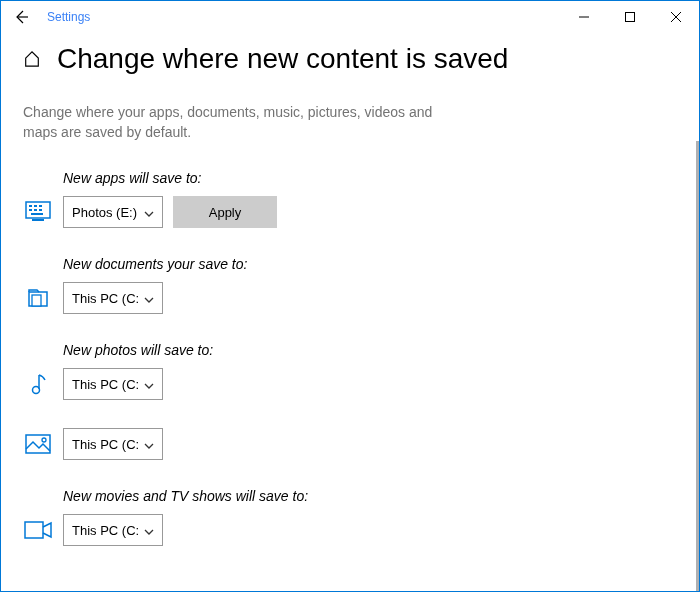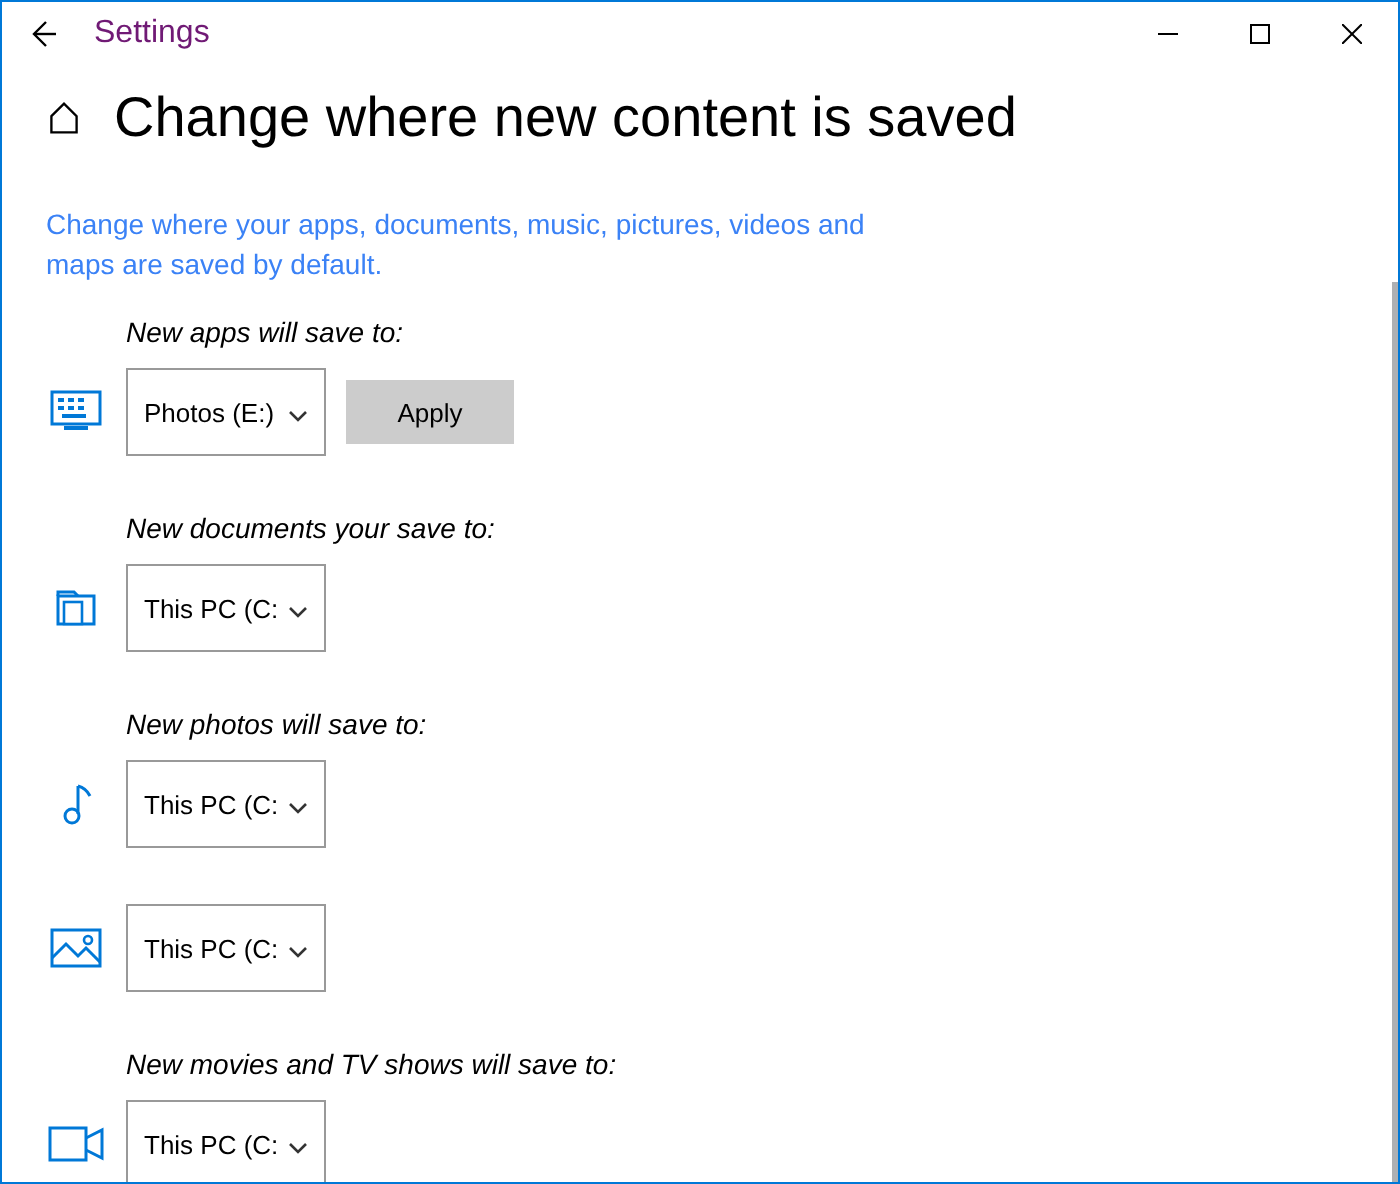--- a/index.html
+++ b/index.html
@@ -1,42 +1,42 @@
 <!DOCTYPE html>
 <html><head>
 <meta charset="utf-8">
 <style>
   * { box-sizing: border-box; margin: 0; padding: 0; font-family: "Segoe UI", -apple-system, sans-serif; }
   body { width: 700px; height: 592px; background: #fff; border: 1px solid #0078d7; overflow: hidden; position: relative; }
 
   .titlebar { height: 32px; display: flex; align-items: center; justify-content: space-between; padding-left: 6px; }
   .titlebar-left { display: flex; align-items: center; gap: 12px; }
   .back-btn { width: 28px; height: 28px; display: flex; align-items: center; justify-content: center; }
-  .app-name { font-size: 16px; color: #701a75; }
+  .app-name { font-size: 12px; color: #3b82f6; }
   .win-controls { display: flex; }
   .win-btn { width: 46px; height: 32px; display: flex; align-items: center; justify-content: center; }
   .win-btn svg { stroke: #000; }
 
   .content { padding: 10px 32px 0 22px; height: calc(100% - 32px); overflow: hidden; position: relative; }
 
   .header-row { display: flex; align-items: center; gap: 16px; margin-bottom: 28px; }
   .page-title { font-size: 28px; font-weight: 400; color: #000; }
 
-  .description { font-size: 14px; color: #3b82f6; line-height: 1.4; max-width: 430px; margin-bottom: 16px; }
+  .description { font-size: 14px; color: #737373; line-height: 1.4; max-width: 430px; margin-bottom: 28px; }
 
   .setting-block { margin-bottom: 28px; }
   .setting-label { font-size: 14px; color: #000; margin-bottom: 10px; padding-left: 40px; font-style: italic; }
   .setting-row { display: flex; align-items: center; gap: 10px; }
   .setting-icon { width: 30px; display: flex; align-items: center; justify-content: center; }
 
-  .dropdown { width: 100px; height: 44px; border: 1px solid #999; background: #fff; display: flex; align-items: center; justify-content: space-between; padding: 0 8px; font-size: 13px; color: #000; }
+  .dropdown { width: 100px; height: 32px; border: 1px solid #999; background: #fff; display: flex; align-items: center; justify-content: space-between; padding: 0 8px; font-size: 13px; color: #000; }
   .dropdown .value { flex: 1; white-space: nowrap; overflow: hidden; }
   .dropdown .chev { margin-left: 6px; }
 
-  .apply-btn { height: 32px; width: 84px; background: #ccc; border: none; font-size: 13px; color: #000; display: flex; align-items: center; justify-content: center; }
+  .apply-btn { height: 32px; width: 104px; background: #ccc; border: none; font-size: 13px; color: #000; display: flex; align-items: center; justify-content: center; }
 
   .scrollbar { position: absolute; right: 0; top: 108px; bottom: 0; width: 3px; background: #aeb0b3; }
 </style>
 </head>
 <body>
 
 <div class="titlebar">
   <div class="titlebar-left">
     <div class="back-btn">
       <svg width="16" height="16" viewBox="0 0 16 16" fill="none">

